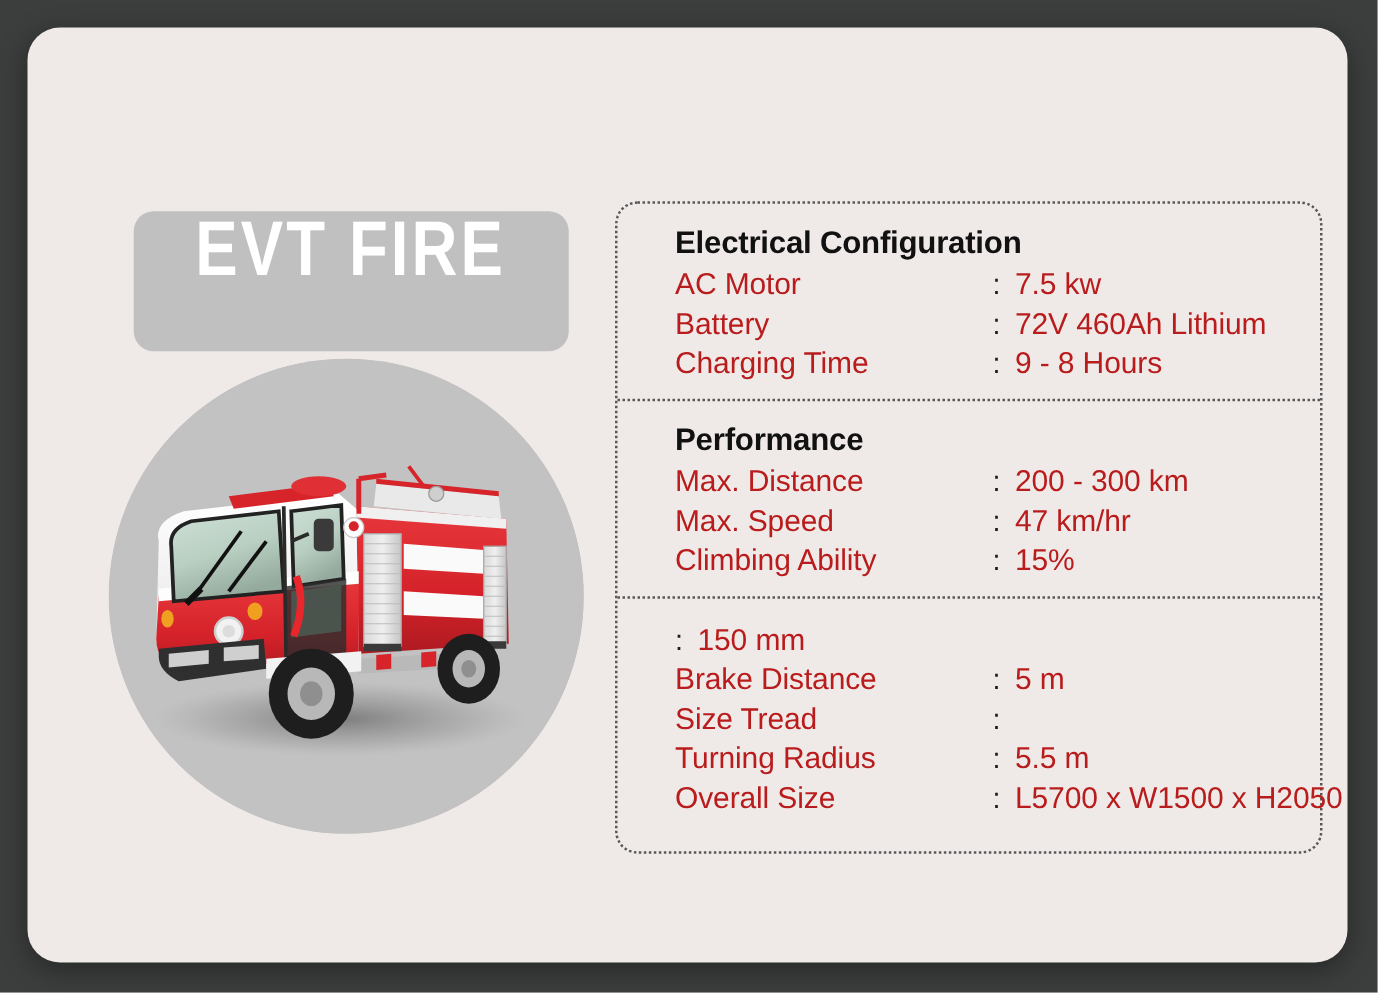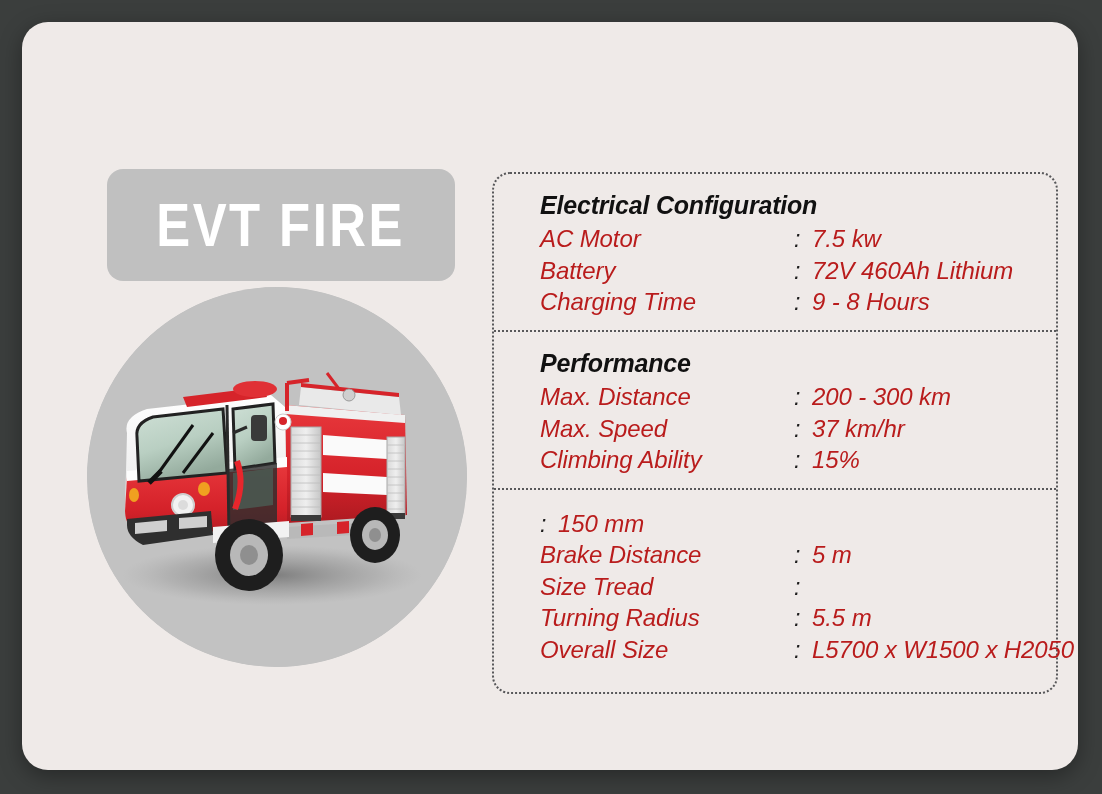--- a/index.html
+++ b/index.html
@@ -18,21 +18,21 @@
   }
 
   
   .left-col{position:absolute;left:62px;top:120px;width:400px;height:560px;}
 
   .title-banner{
     position:absolute;left:23px;top:27px;
     width:348px;height:112px;
     background:#c0c0c0;
     border-radius:16px;
-    display:flex;align-items:center;justify-content:center;
+    display:flex;justify-content:center;
   }
   .title-banner .title-text{
     color:#ffffff;
     font-family:"Liberation Sans Narrow","Liberation Sans",sans-serif;
     font-size:62px;
     font-weight:bold;
     letter-spacing:3px;
     transform:scaleX(0.82);
     line-height:1;
     white-space:nowrap;
@@ -42,26 +42,25 @@
     position:absolute;left:3px;top:145px;
     width:380px;height:380px;
     border-radius:50%;
     background:#c2c2c2;
     overflow:hidden;
   }
   .photo-circle svg{display:block;}
 
   
   .spec-panel{
-    position:absolute;left:470px;top:150px;
+    position:absolute;left:470px;top:139px;
     width:566px;height:522px;
     border:2px dotted #58585a;
     border-radius:18px;
     box-sizing:border-box;
-    font-style:italic;
   }
   .spec-section{
     padding:16px 0 14px 46px;
     box-sizing:border-box;
   }
   .spec-section.divided{border-bottom:2px dotted #58585a;}
   .sec-1{height:158px;}
   .sec-2{height:158px;}
   .sec-3{height:202px;padding-top:18px;}
 
@@ -273,21 +272,21 @@
     <div class="spec-section sec-2 divided">
       <div class="section-title">Performance</div>
       <div class="spec-row">
         <span class="spec-label">Max. Distance</span>
         <span class="spec-colon">:</span>
         <span class="spec-value">200 - 300 km</span>
       </div>
       <div class="spec-row">
         <span class="spec-label">Max. Speed</span>
         <span class="spec-colon">:</span>
-        <span class="spec-value">37 km/hr</span>
+        <span class="spec-value">47 km/hr</span>
       </div>
       <div class="spec-row">
         <span class="spec-label">Climbing Ability</span>
         <span class="spec-colon">:</span>
         <span class="spec-value">15%</span>
       </div>
     </div>
 
     <div class="spec-section sec-3">
       <div class="spec-row">

